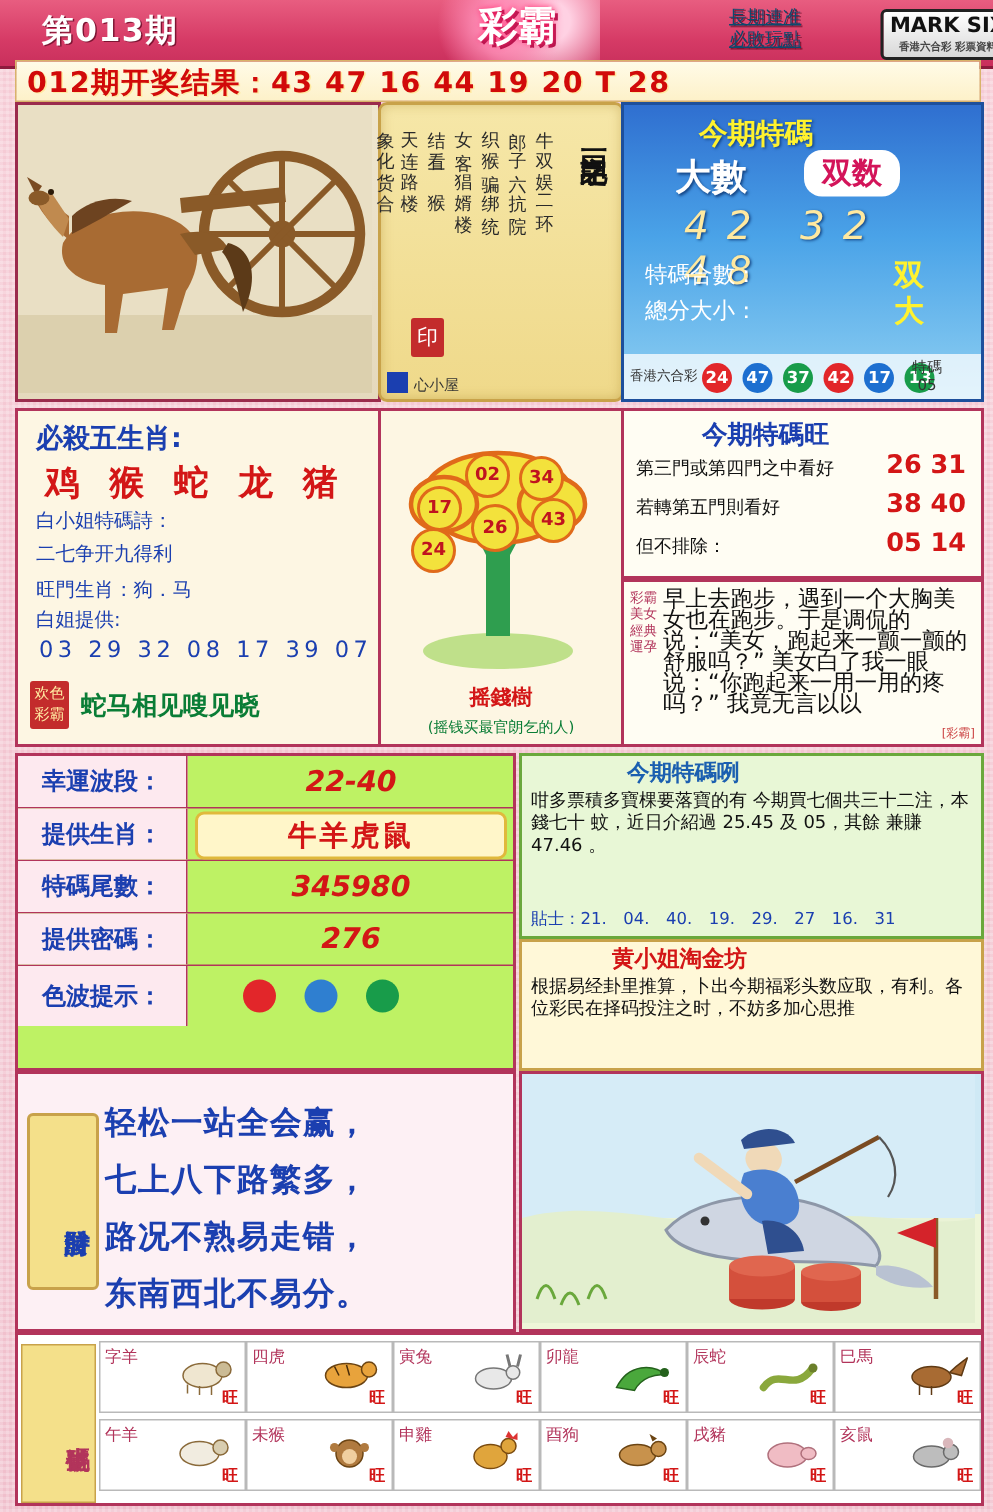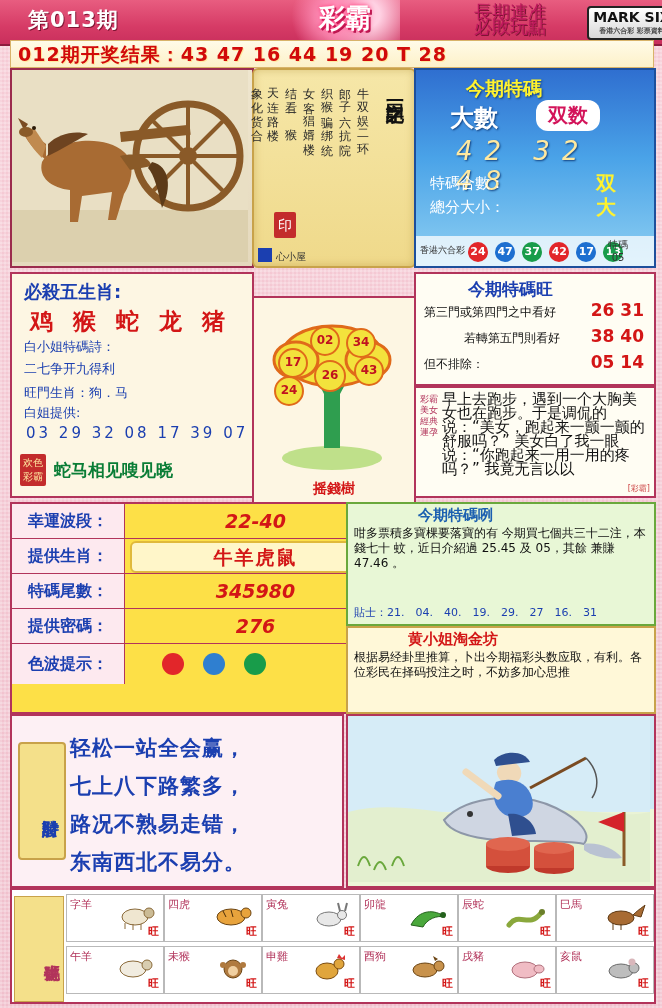--- a/index.html
+++ b/index.html
@@ -29,22 +29,23 @@
     letter-spacing:1px;text-shadow:1px 1px 0 #7d1533;
   }
   .brandimg{
     left:290px;top:-4px;width:110px;height:46px;
     background:radial-gradient(circle at 40% 45%, #ff8fb8 0 18%, rgba(255,143,184,0) 60%),
                radial-gradient(circle at 70% 40%, #ffd1e3 0 16%, rgba(255,209,227,0) 60%);
     color:#fff;font-size:26px;font-weight:bold;text-align:center;line-height:44px;
     text-shadow:0 0 4px #ff2a6d,2px 2px 0 #b0124a;
   }
   .brandimg2{
-    left:470px;top:4px;color:#be185d;font-size:18px;line-height:15px;text-align:center;width:80px;
+    left:470px;top:4px;color:#0c4a6e;font-size:12px;line-height:15px;text-align:center;width:80px;
     text-shadow:1px 1px 0 #7d1533;
+    text-decoration:underline;
   }
   .marksix{
     left:560px;top:6px;width:86px;height:30px;border:2px solid #222;border-radius:4px;
     background:linear-gradient(180deg,#fff,#d8d8d8);
     color:#111;font-size:14px;font-weight:bold;text-align:center;line-height:19px;margin-left:27px;
   }
   .marksix small{display:block;font-size:7px;line-height:8px;color:#444;}
   
   .resultbar{
     left:10px;top:40px;width:642px;height:26px;
@@ -109,36 +110,36 @@
   .sha-t{position:absolute;left:12px;top:6px;font-size:18px;font-weight:bold;color:#1b3fb0;}
   .sha-z{position:absolute;left:18px;top:32px;font-size:23px;font-weight:bold;color:#d31616;letter-spacing:6px;}
   .sha-p{position:absolute;left:12px;font-size:13px;color:#1b3fb0;}
   .sha-nums{position:absolute;left:14px;top:150px;font-size:15px;color:#1b3fb0;letter-spacing:3px;}
   .sha-bottom{position:absolute;left:42px;bottom:14px;font-size:17px;font-weight:bold;color:#0a7d36;}
   .seal{
     position:absolute;left:8px;bottom:10px;width:26px;height:30px;background:#c32c2c;color:#ffe9a0;
     font-size:10px;line-height:14px;text-align:center;border-radius:2px;padding-top:2px;
   }
   
-  .treebox{left:252px;top:272px;width:160px;height:222px;background:#fdf6e3;border:2px solid #b2345b;margin-top:24px;}
+  .treebox{left:252px;top:272px;width:160px;height:222px;background:#fdf6e3;border:2px solid #b2345b;}
   .tree-cap{position:absolute;left:0;right:0;bottom:22px;text-align:center;font-size:14px;font-weight:bold;color:#d31616;}
   .tree-sub{position:absolute;left:0;right:0;bottom:4px;text-align:center;font-size:10px;color:#0a7d36;}
   .leaf{position:absolute;border-radius:50%;background:#f3e23c;border:2px solid #e06a1a;color:#c0131f;font-size:12px;font-weight:bold;text-align:center;}
   
   .rbox{left:414px;top:272px;width:238px;height:110px;background:#fffdf3;border:2px solid #b2345b;}
   .rbox-t{position:absolute;left:52px;top:4px;font-size:17px;font-weight:bold;color:#1b3fb0;}
   .rl{position:absolute;left:8px;font-size:12px;color:#111;}
   .rnum{position:absolute;right:10px;font-size:17px;font-weight:bold;color:#d31616;}
   
   .jbox{left:414px;top:386px;width:238px;height:108px;background:#fffdf3;border:2px solid #b2345b;}
   .jtag{position:absolute;left:2px;top:6px;width:22px;font-size:9px;line-height:11px;color:#b2345b;text-align:center;}
   .jtext{position:absolute;left:26px;top:4px;right:4px;font-size:15px;line-height:14px;color:#111;}
   .jcredit{position:absolute;right:4px;bottom:2px;font-size:8px;color:#c44;}
   
-  .lucky{left:10px;top:502px;width:330px;height:208px;background:#fde047;border:2px solid #b2345b;padding-left:43px;}
+  .lucky{left:10px;top:502px;width:330px;height:208px;background:#bef264;border:2px solid #b2345b;}
   .lrow{position:absolute;left:0;width:100%;height:34px;border-bottom:1px solid #b2345b;}
   .lk{position:absolute;left:0;top:0;width:112px;height:100%;background:#fde9ef;border-right:1px solid #b2345b;
       font-size:16px;font-weight:bold;color:#1b3fb0;text-align:center;line-height:34px;}
   .lv{position:absolute;left:118px;top:0;right:4px;height:100%;text-align:center;line-height:34px;
       font-size:19px;font-weight:bold;color:#d31616;font-style:italic;}
   .lv.zodiac{color:#d31616;font-style:normal;letter-spacing:2px;background:#fff6c9;border:2px solid #e0b93c;border-radius:6px;height:28px;line-height:28px;margin-top:2px;}
   .dotrow{position:absolute;left:150px;top:5px;}
   .dot{display:inline-block;width:22px;height:22px;border-radius:50%;margin-right:14px;vertical-align:middle;}
   
   .greenbox{left:346px;top:502px;width:306px;height:120px;background:#e8f7d6;border:2px solid #6aa83c;}
@@ -279,21 +280,21 @@
   <div class="leaf" style="left:100px;top:58px;width:26px;height:26px;line-height:24px;"><span>43</span></div>
   <div class="leaf" style="left:20px;top:78px;width:26px;height:26px;line-height:24px;"><span>24</span></div>
   <div class="tree-cap">摇錢樹</div>
   <div class="tree-sub">(摇钱买最官朗乞的人)</div>
 </div>
 
 <div class="abs rbox">
   <div class="rbox-t">今期特碼旺</div>
   <div class="rl" style="top:30px;">第三門或第四門之中看好</div>
   <div class="rnum" style="top:26px;">26 31</div>
-  <div class="rl" style="top:56px;margin-left:40px;">若轉第五門則看好</div>
+  <div class="rl" style="top:56px;">若轉第五門則看好</div>
   <div class="rnum" style="top:52px;">38 40</div>
   <div class="rl" style="top:82px;">但不排除：</div>
   <div class="rnum" style="top:78px;">05 14</div>
 </div>
 
 <div class="abs jbox">
   <div class="jtag">彩霸<br>美女<br>經典<br>運孕</div>
   <div class="jtext">早上去跑步，遇到一个大胸美女也在跑步。于是调侃的说：“美女，跑起来一颤一颤的舒服吗？” 美女白了我一眼说：“你跑起来一用一用的疼吗？” 我竟无言以以</div>
   <div class="jcredit">[彩霸]</div>
 </div>

